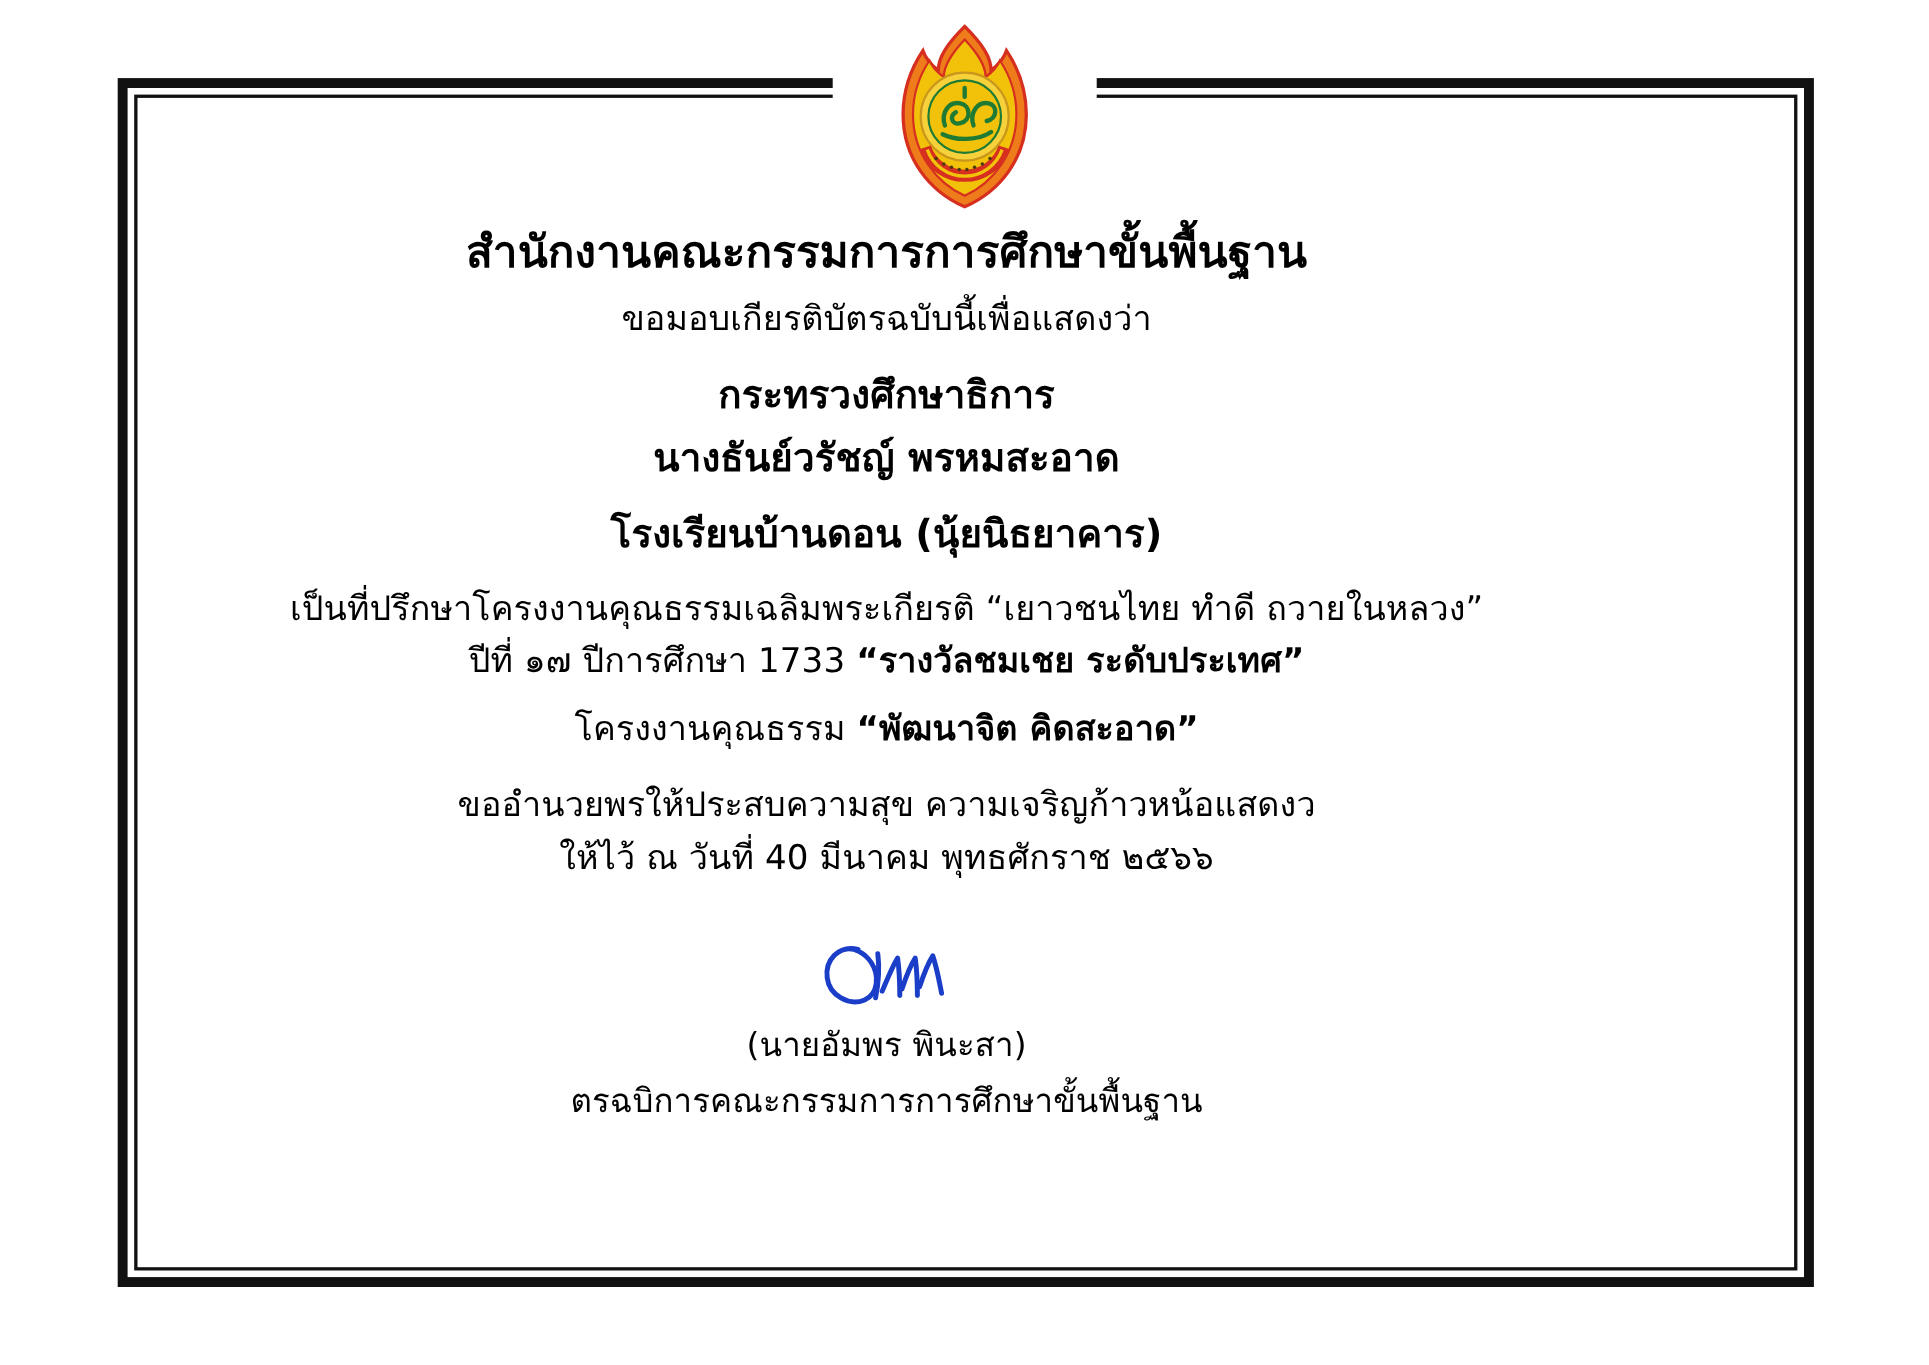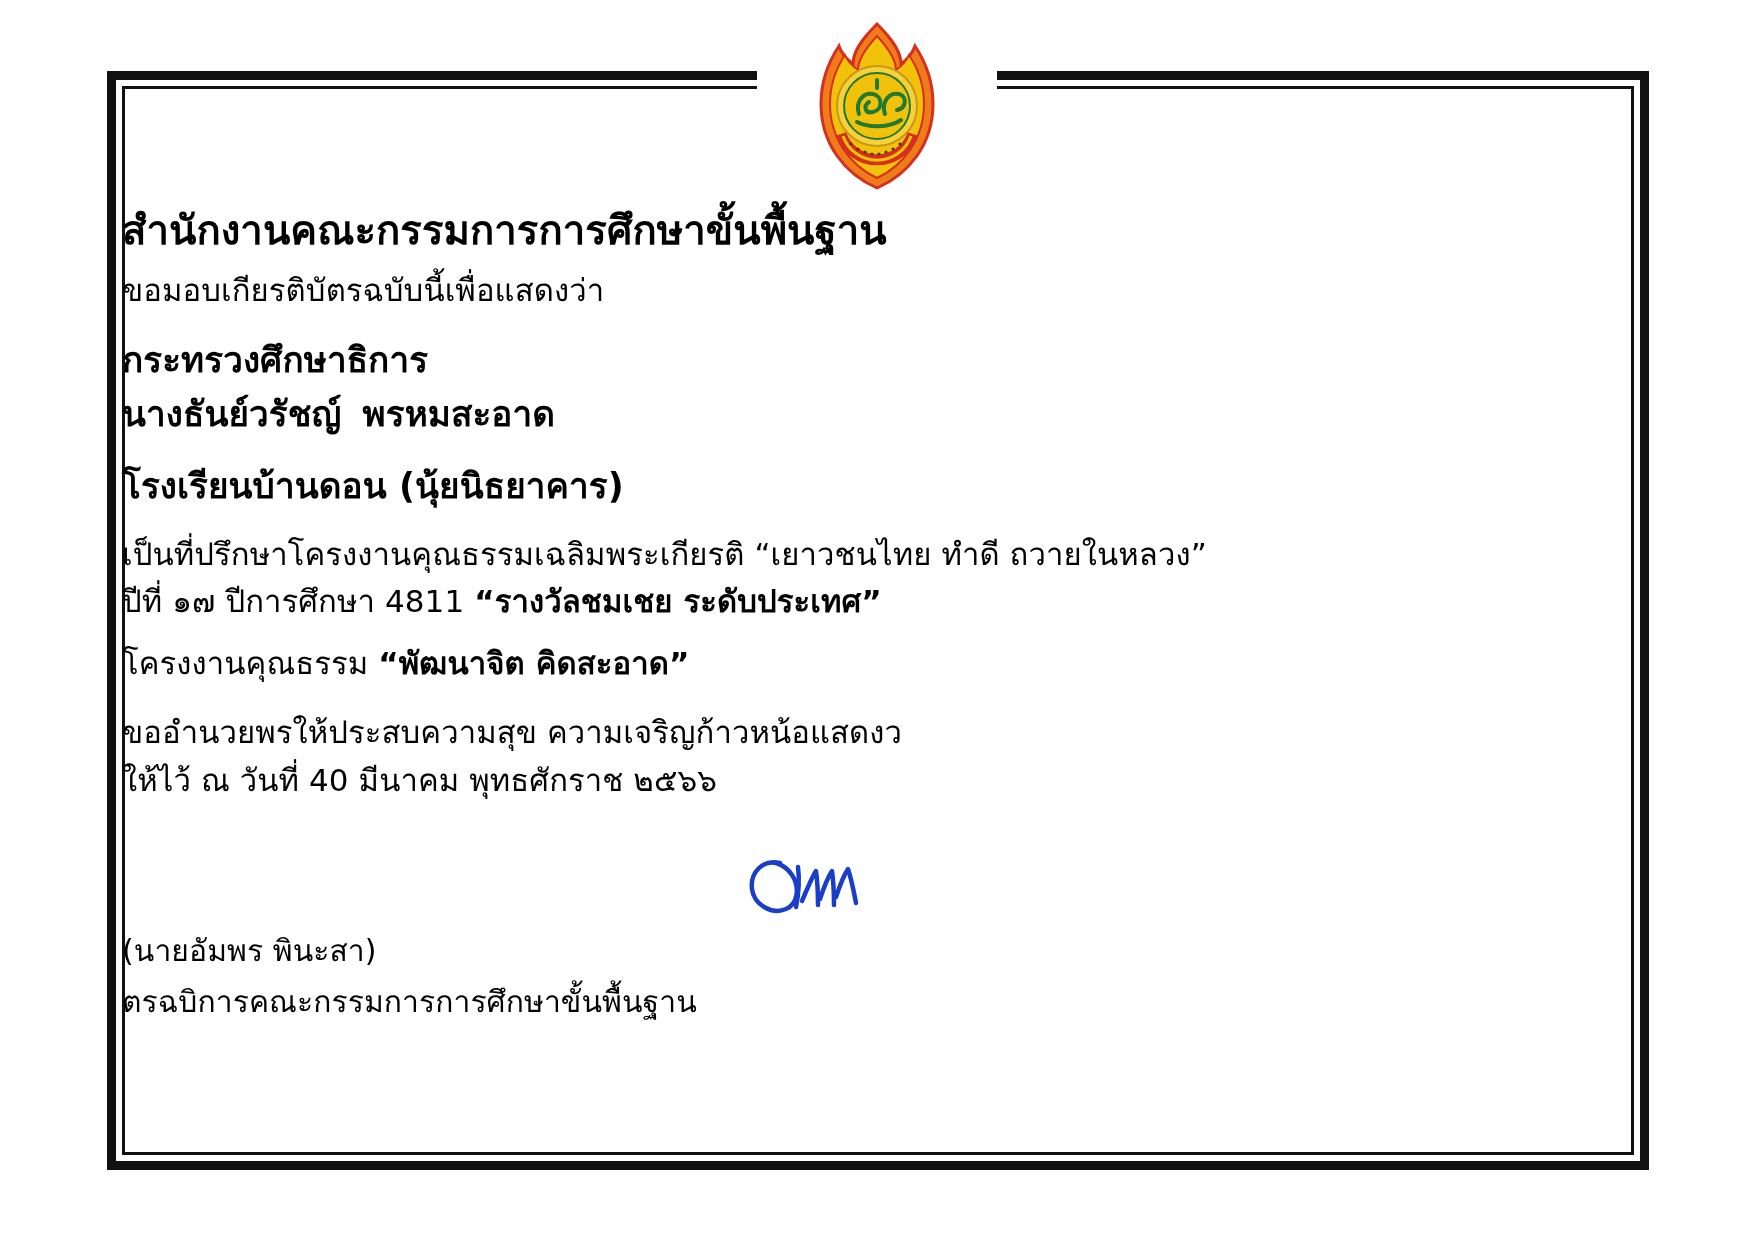--- a/index.html
+++ b/index.html
@@ -62,20 +62,21 @@
     z-index: 4;
   }
 
   .content {
     position: absolute;
     left: 122px;
     top: 86px;
     width: 1368px;
     height: 1069px;
     z-index: 2;
+    text-align: center;
     box-sizing: border-box;
     padding-top: 118px;
   }
 
   .line {
     line-height: 1.34;
     letter-spacing: 0.1px;
   }
 
   .org-name {
@@ -89,21 +90,20 @@
     margin-bottom: 10px;
   }
   .intro {
     font-size: 31px;
     margin-bottom: 26px;
   }
   .recipient {
     font-size: 35px;
     font-weight: bold;
     margin-bottom: 22px;
-    font-family: Liberation Mono, monospace;
   }
   .school {
     font-size: 35px;
     font-weight: bold;
     margin-bottom: 24px;
   }
   .body-line {
     font-size: 31px;
     margin-bottom: 6px;
   }
@@ -187,21 +187,21 @@
 
     <div class="line ministry">กระทรวงศึกษาธิการ</div>
 
     <div class="line recipient">นางธันย์วรัชญ์  พรหมสะอาด</div>
 
     <div class="line school">โรงเรียนบ้านดอน (นุ้ยนิธยาคาร)</div>
 
     <div class="line body-line">เป็นที่ปรึกษาโครงงานคุณธรรมเฉลิมพระเกียรติ “เยาวชนไทย ทำดี ถวายในหลวง”</div>
 
     <div class="line body-line">
-      <span>ปีที่ ๑๗ ปีการศึกษา 4811 </span><span class="em">“รางวัลชมเชย ระดับประเทศ”</span>
+      <span>ปีที่ ๑๗ ปีการศึกษา 1733 </span><span class="em">“รางวัลชมเชย ระดับประเทศ”</span>
     </div>
 
     <div class="spacer-sm"></div>
 
     <div class="line body-line">
       <span>โครงงานคุณธรรม </span><span class="em">“พัฒนาจิต คิดสะอาด”</span>
     </div>
 
     <div class="spacer-md"></div>
 

